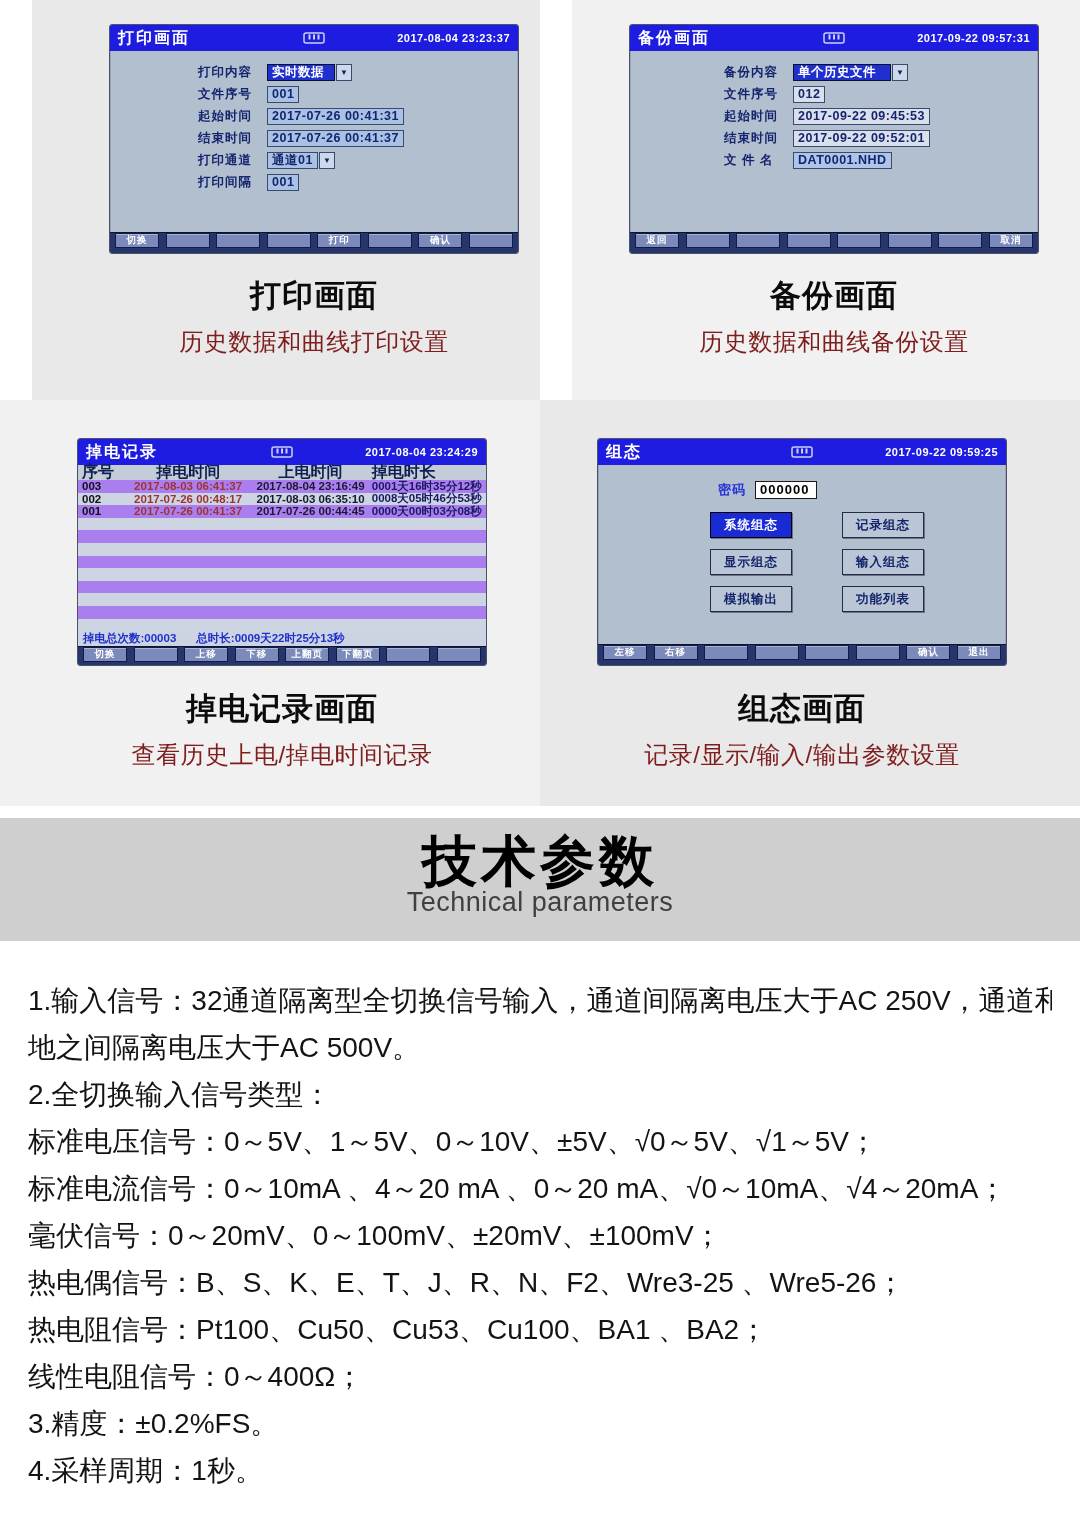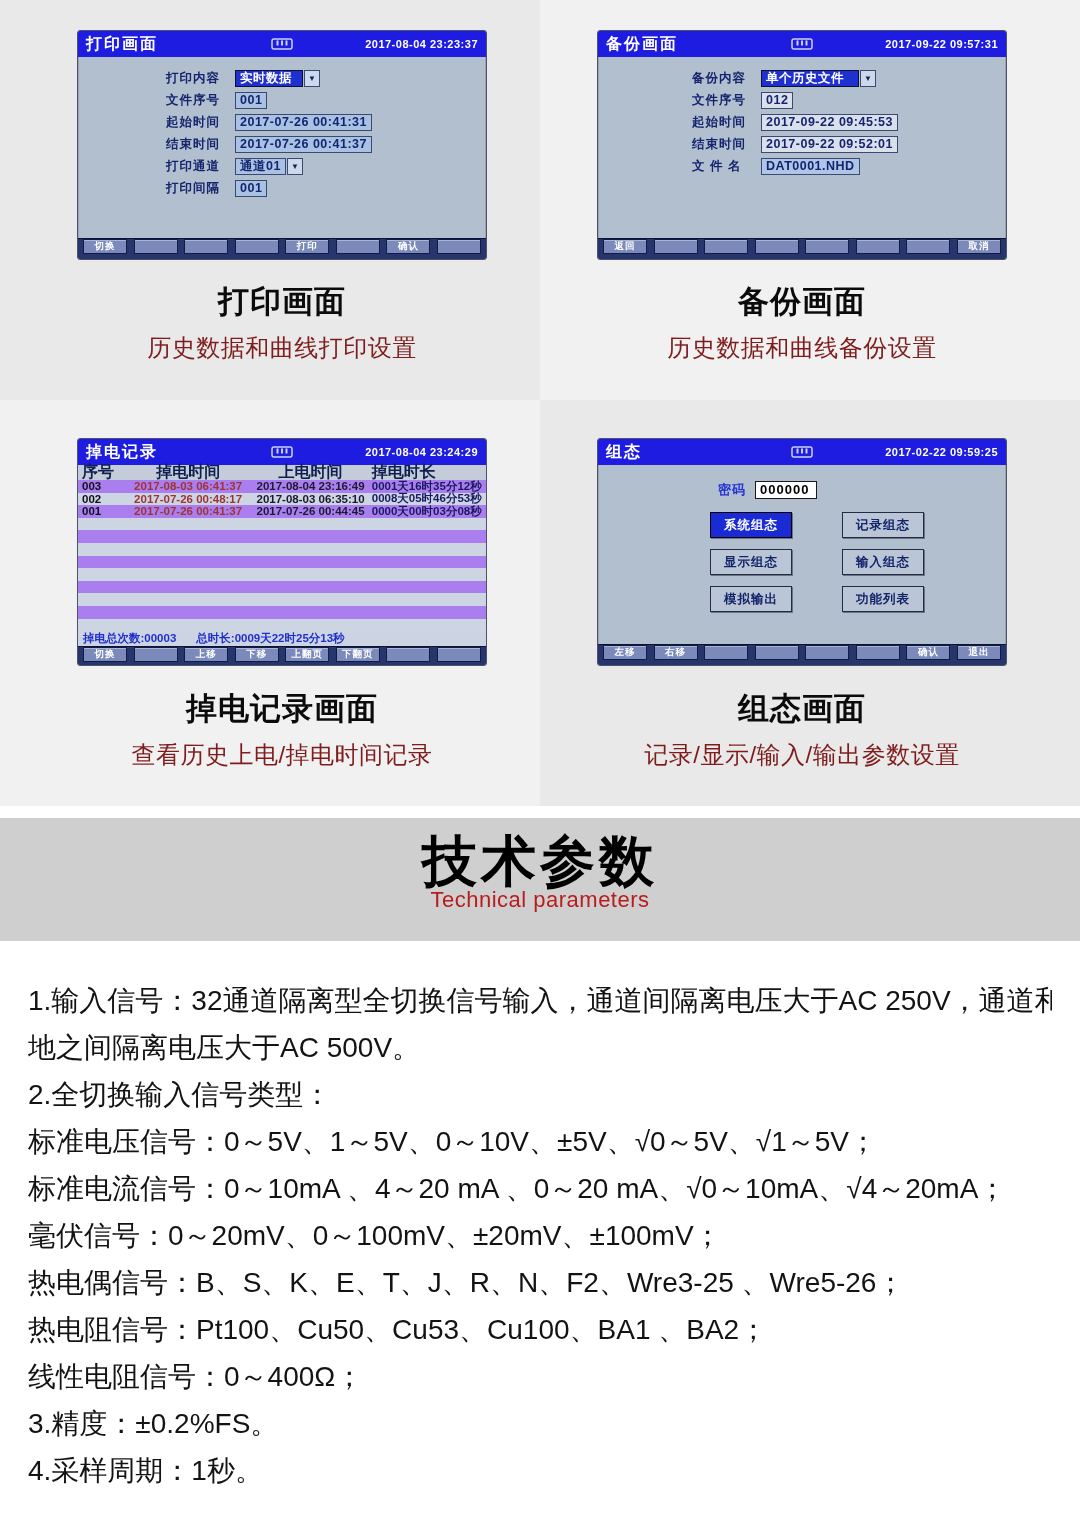--- a/index.html
+++ b/index.html
@@ -2,21 +2,21 @@
 <html><head>
 <meta charset="utf-8">
 <style>
   * { margin:0; padding:0; box-sizing:border-box; }
   html,body { width:1080px; background:#fff; font-family:"Liberation Sans","DejaVu Sans",sans-serif; }
   .page { width:1080px; height:1515px; background:#fff; overflow:hidden; }
 
   
   .grid { display:grid; grid-template-columns:540px 540px; }
   .quad { position:relative; }
-  .quad.r1 { height:400px; padding-top:30px; }
+  .quad.r1 { height:400px; padding-top:24px;margin-left:32px; }
   .quad.r2 { height:406px; padding-top:38px; }
   .quad.dark { background:#e9e9e9; }
   .quad.light { background:#f1f1f1; }
   .screenwrap { width:410px; }
   .quad.qleft  .screenwrap { margin-left:77px; }
   .quad.qright .screenwrap { margin-left:57px; }
 
   
   .screen { width:410px; background:#b2bfce; border:1px solid #4c5368; border-radius:3px;
             overflow:hidden; display:flex; flex-direction:column;
@@ -89,21 +89,21 @@
   .caption { text-align:center; }
   .caption.r1 { margin-top:21px; }
   .caption.r2 { margin-top:22px; }
   .cap-title { font-size:31px; font-weight:bold; color:#0b0b0b; letter-spacing:1px; }
   .cap-sub { font-size:24px; color:#7f1d1d; margin-top:9px; letter-spacing:.5px; }
 
   
   .gap { height:12px; background:#fff; }
   .banner { height:123px; background:#cfcfcf; text-align:center; padding-top:13px; }
   .banner-title { font-size:55px; font-weight:bold; color:#000; letter-spacing:4px; line-height:60px; }
-  .banner-sub { font-size:22px; color:#b91c1c; margin-top:-4px; letter-spacing:.5px; }
+  .banner-sub { font-size:27px; color:#404040; margin-top:-4px; letter-spacing:.5px; }
 
   
   .specs { padding:36px 28px 0; }
   .spec-line { font-size:28px; color:#131313; font-weight:500; line-height:47px;
                white-space:nowrap; overflow:hidden; }
 </style>
 </head>
 <body>
 
 <div class="page">
@@ -311,21 +311,21 @@
           <div class="titlebar">
             <span class="ttl">组态</span>
             <span class="tmid">
               <svg class="usbicon" width="22" height="12" viewBox="0 0 22 12">
                 <rect x="1" y="1" width="20" height="10" rx="2" fill="none" stroke="#ccd2ee" stroke-width="1.5"></rect>
                 <rect x="5.5" y="2.5" width="2" height="5" fill="#ccd2ee"></rect>
                 <rect x="10" y="2.5" width="2" height="5" fill="#ccd2ee"></rect>
                 <rect x="14.5" y="2.5" width="2" height="5" fill="#ccd2ee"></rect>
               </svg>
             </span>
-            <span class="ttime">2017-02-22 09:59:25</span>
+            <span class="ttime">2017-09-22 09:59:25</span>
           </div>
           <div class="body">
             <div class="pwrow">
               <span class="pwlabel">密码</span>
               <span class="pwinput">000000</span>
             </div>
             <div class="cfggrid">
               <span class="cfgbtn sel">系统组态</span>
               <span class="cfgbtn">记录组态</span>
               <span class="cfgbtn">显示组态</span>

